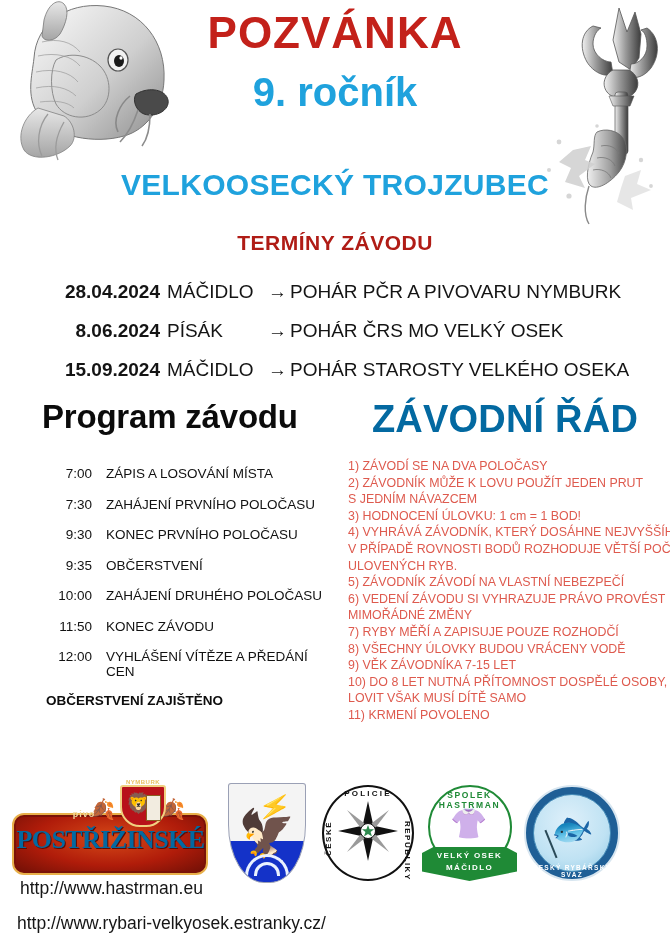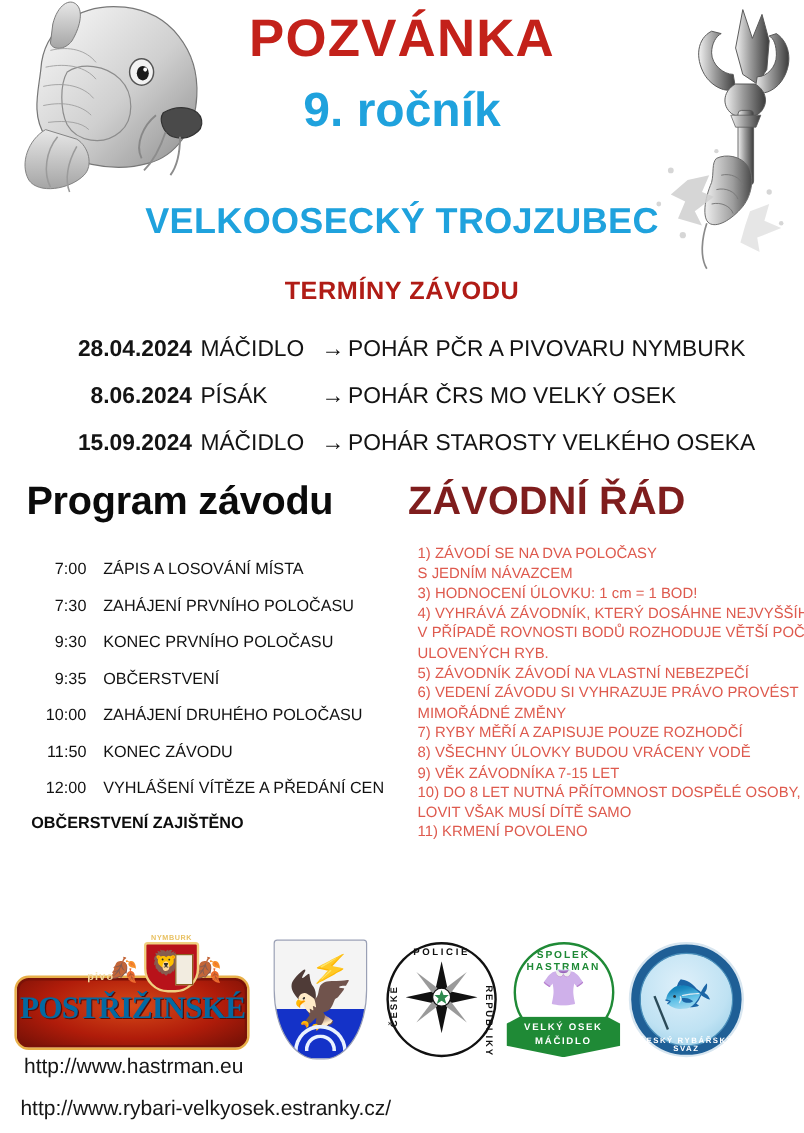--- a/index.html
+++ b/index.html
@@ -47,31 +47,31 @@
     display: flex; align-items: baseline;
     font-size: 19px; color: #141414;
     margin-bottom: 17px;
   }
   .term-date { width: 112px; text-align: right; font-weight: bold; }
   .term-place { width: 108px; padding-left: 7px; }
   .term-arrow { width: 22px; }
   .term-prize { flex: 1; }
 
   
-  .columns { display: flex; margin-top: 14px; }
+  .columns { display: flex; margin-top: 14px; padding-left: 20px; }
   .col-program { width: 340px; }
   .col-rules { width: 330px; }
 
   .h2-program {
     font-size: 33px; font-weight: bold; color: #0b0b0b;
     padding-left: 22px; letter-spacing: -0.2px;
   }
   .h2-rules {
-    font-size: 33px; font-weight: bold; color: #7f1d1d;
-    text-align: left; letter-spacing: 0.2px;
+    font-size: 38px; font-weight: bold; color: #0369a1;
+    text-align: center; letter-spacing: 0.2px;
   }
 
   .program-list { margin-top: 30px; padding-left: 26px; }
   .prog-row {
     display: flex; align-items: baseline;
     font-size: 13.5px; color: #121212;
     margin-bottom: 15.5px;
   }
   .prog-time { width: 46px; text-align: right; }
   .prog-text { padding-left: 14px; }
@@ -386,20 +386,21 @@
         </div>
 
         <div class="prog-note">OBČERSTVENÍ ZAJIŠTĚNO</div>
       </div>
     </div>
 
     <div class="col-rules">
       <div class="h2-rules">ZÁVODNÍ ŘÁD</div>
       <div class="rules-list">
         <div class="rule-line">1) ZÁVODÍ SE NA DVA POLOČASY</div>
+        <div class="rule-line">2) ZÁVODNÍK MŮŽE K LOVU POUŽÍT JEDEN PRUT</div>
         <div class="rule-line">S JEDNÍM NÁVAZCEM</div>
         <div class="rule-line">3) HODNOCENÍ ÚLOVKU: 1 cm = 1 BOD!</div>
         <div class="rule-line">4) VYHRÁVÁ ZÁVODNÍK, KTERÝ DOSÁHNE NEJVYŠŠÍHO</div>
         <div class="rule-line"> V PŘÍPADĚ ROVNOSTI BODŮ ROZHODUJE VĚTŠÍ POČET</div>
         <div class="rule-line">ULOVENÝCH RYB.</div>
         <div class="rule-line">5) ZÁVODNÍK ZÁVODÍ NA VLASTNÍ NEBEZPEČÍ</div>
         <div class="rule-line">6) VEDENÍ ZÁVODU SI VYHRAZUJE PRÁVO PROVÉST</div>
         <div class="rule-line">MIMOŘÁDNÉ ZMĚNY</div>
         <div class="rule-line">7) RYBY MĚŘÍ A ZAPISUJE POUZE ROZHODČÍ</div>
         <div class="rule-line">8) VŠECHNY ÚLOVKY BUDOU VRÁCENY VODĚ</div>

